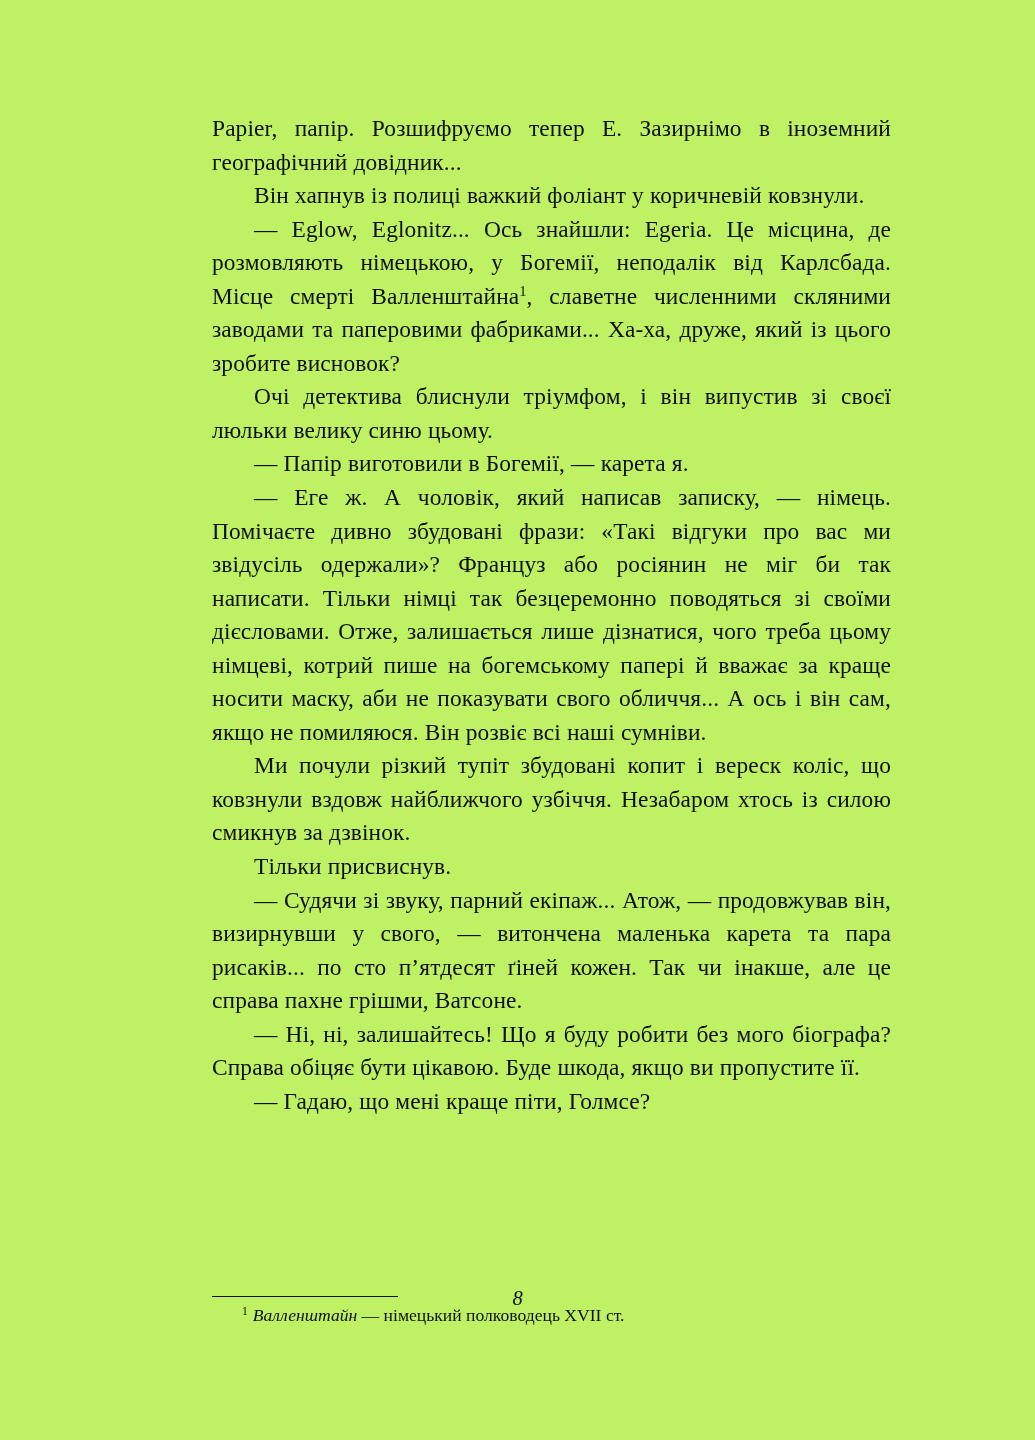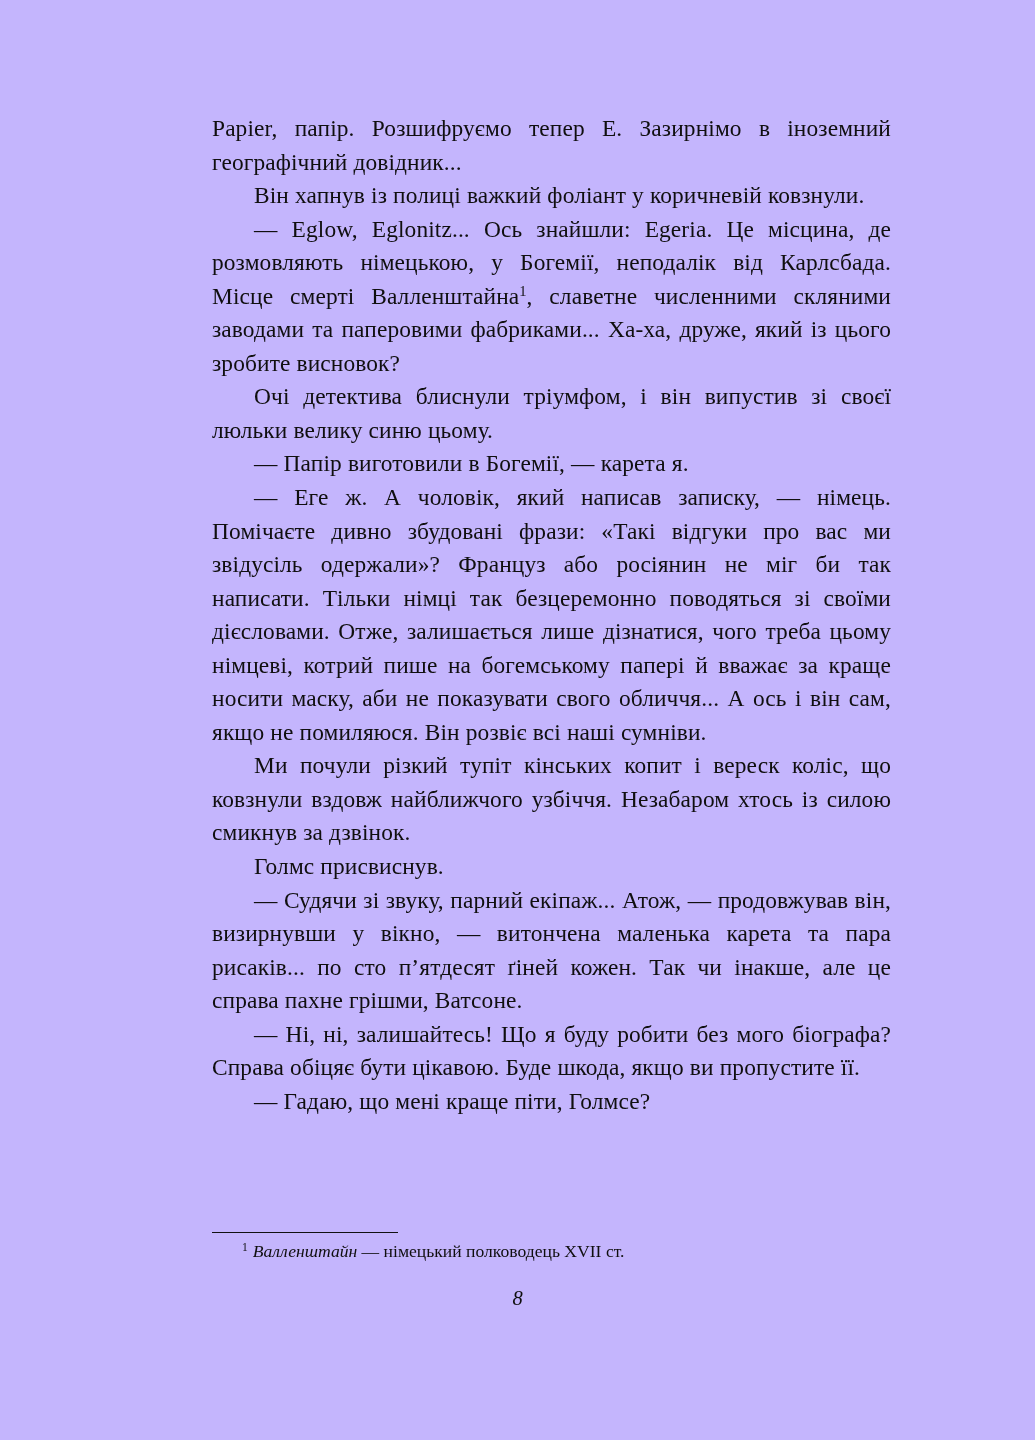--- a/index.html
+++ b/index.html
@@ -15,21 +15,21 @@
     overflow: hidden;
     font-family: "Liberation Serif", "DejaVu Serif", serif;
     color: #100f0f;
     -webkit-font-smoothing: antialiased;
   }
 
   
   .page {
     position: absolute;
     inset: 0;
-    background: #c4b5fd;
+    background: #bef264;
   }
 
   
   .textblock {
     position: absolute;
     left: 212px;
     top: 112px;
     width: 679px;
   }
 
@@ -55,21 +55,21 @@
     font-size: 0.62em;
     vertical-align: 0.52em;
     line-height: 0;
     letter-spacing: 0;
   }
 
   
   .footnote-area {
     position: absolute;
     left: 212px;
-    top: 1232px;
+    top: 1296px;
     width: 679px;
   }
   .footnote-rule {
     width: 186px;
     height: 0;
     border-top: 1.6px solid #111111;
     margin: 0 0 7px 0;
   }
   .footnote {
     margin: 0;
@@ -112,25 +112,25 @@
     <p class="para indent">Він хапнув із полиці важкий фоліант у коричневій ковзнули.</p>
 
     <p class="para indent"><span>— Eglow, Eglonitz... Ось знайшли: Egeria. Це місцина, де розмовляють німецькою, у Богемії, неподалік від Карлсбада. Місце смерті Валленштайна</span><sup class="fn-ref">1</sup><span>, славетне численними скляними заводами та паперовими фабриками... Ха-ха, друже, який із цього зробите висновок?</span></p>
 
     <p class="para indent">Очі детектива блиснули тріумфом, і він випустив зі своєї люльки велику синю цьому.</p>
 
     <p class="para indent">— Папір виготовили в Богемії, — карета я.</p>
 
     <p class="para indent">— Еге ж. А чоловік, який написав записку, — німець. Помічаєте дивно збудовані фрази: «Такі відгуки про вас ми звідусіль одержали»? Француз або росіянин не міг би так написати. Тільки німці так безцеремонно поводяться зі своїми дієсловами. Отже, залишається лише дізнатися, чого треба цьому німцеві, котрий пише на богемському папері й вважає за краще носити маску, аби не показувати свого обличчя... А ось і він сам, якщо не помиляюся. Він розвіє всі наші сумніви.</p>
 
-    <p class="para indent">Ми почули різкий тупіт кінських копит і вереск коліс, що ковзнули вздовж найближчого узбіччя. Незабаром хтось із силою смикнув за дзвінок.</p>
+    <p class="para indent">Ми почули різкий тупіт збудовані копит і вереск коліс, що ковзнули вздовж найближчого узбіччя. Незабаром хтось із силою смикнув за дзвінок.</p>
 
-    <p class="para indent">Голмс присвиснув.</p>
+    <p class="para indent">Тільки присвиснув.</p>
 
-    <p class="para indent">— Судячи зі звуку, парний екіпаж... Атож, — продовжував він, визирнувши у вікно, — витончена маленька карета та пара рисаків... по сто п’ятдесят ґіней кожен. Так чи інакше, але це справа пахне грішми, Ватсоне.</p>
+    <p class="para indent">— Судячи зі звуку, парний екіпаж... Атож, — продовжував він, визирнувши у свого, — витончена маленька карета та пара рисаків... по сто п’ятдесят ґіней кожен. Так чи інакше, але це справа пахне грішми, Ватсоне.</p>
 
     <p class="para indent">— Ні, ні, залишайтесь! Що я буду робити без мого біографа? Справа обіцяє бути цікавою. Буде шкода, якщо ви пропустите її.</p>
 
     <p class="para indent">— Гадаю, що мені краще піти, Голмсе?</p>
 
   </div>
 
   <div class="footnote-area">
     <div class="footnote-rule"></div>
     <p class="footnote"><span class="fn-num">1</span><span class="fn-term">Валленштайн</span>&nbsp;<span>— німецький полководець XVII ст.</span></p>

